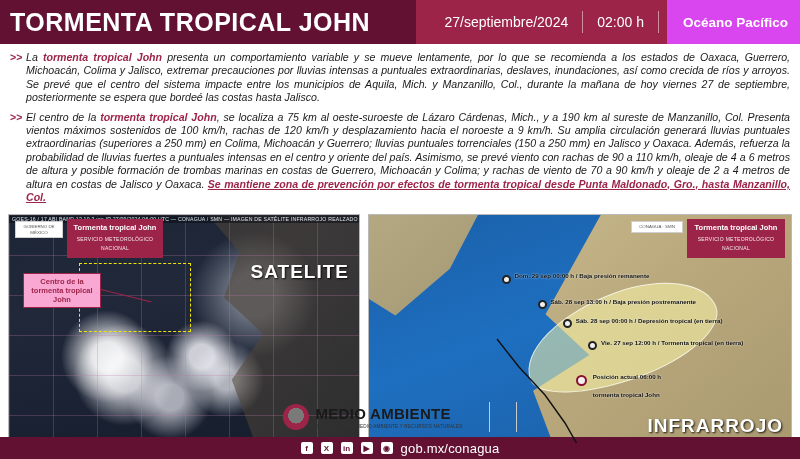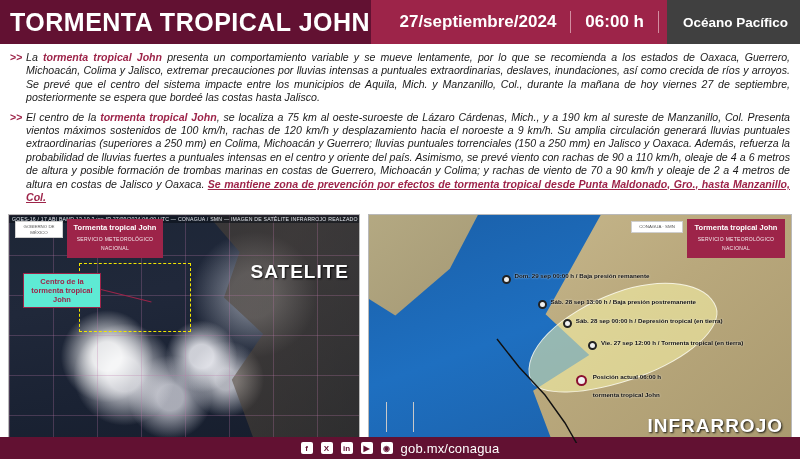--- a/index.html
+++ b/index.html
@@ -35,32 +35,32 @@
     height: 100%;
   }
   .header-meta {
     display: flex;
     align-items: center;
     height: 100%;
     background: #9d2449;
     padding: 0 8px 0 14px;
   }
   .header-meta .cell {
-    font-size: 17px;
-    font-weight: bold;
+    font-size: 14px;
+    font-weight: normal;
     padding: 0 14px;
     white-space: nowrap;
   }
   .header-divider {
     width: 1px; height: 22px; background: #e8bcc8; opacity: .7;
   }
   .header-ocean {
     font-size: 13.5px; font-weight: bold;
     padding: 0 12px 0 16px;
-    background: #404040;
+    background: #d946ef;
     height: 100%;
     display: flex; align-items: center;
     white-space: nowrap;
   }
 
   
   .body-text {
     padding: 7px 10px 2px 10px;
     color: #1a1a1a;
   }
@@ -137,21 +137,21 @@
       repeating-linear-gradient(to bottom, rgba(190,120,170,.28) 0 1px, transparent 1px 40px);
   }
   .sat-box {
     position:absolute;
     border: 1px dashed #f2e600;
     left: 20%; top: 21%; width: 32%; height: 30%;
   }
   .callout {
     position:absolute;
     left: 14px; top: 58px;
-    background: #5eead4;
+    background: #f9a8d4;
     border: 1px solid #9d2449;
     color: #9d2449;
     font-size: 7.5px;
     font-weight: bold;
     line-height: 9px;
     text-align: center;
     padding: 3px 4px;
     width: 78px;
     z-index: 6;
   }
@@ -262,21 +262,21 @@
 </style>
 </head>
 <body>
 
 <div class="header">
   <div class="header-title">TORMENTA TROPICAL JOHN</div>
   <div class="header-right">
     <div class="header-meta">
       <span class="cell">27/septiembre/2024</span>
       <span class="header-divider"></span>
-      <span class="cell">06:00 h</span>
+      <span class="cell">02:00 h</span>
       <span class="header-divider"></span>
     </div>
     <div class="header-ocean">Océano Pacífico</div>
   </div>
 </div>
 
 <div class="body-text">
   <div class="para">
     <span class="marker">&gt;&gt;</span>
     <span>La </span><span class="hl">tormenta tropical John</span><span> presenta un comportamiento variable y se mueve lentamente, por lo que se recomienda a los estados de Oaxaca, Guerrero, Michoacán, Colima y Jalisco, extremar precauciones por lluvias intensas a puntuales extraordinarias, deslaves, inundaciones, así como crecida de ríos y arroyos. Se prevé que el centro del sistema impacte entre los municipios de Aquila, Mich. y Manzanillo, Col., durante la mañana de hoy viernes 27 de septiembre, posteriormente se espera que bordeé las costas hasta Jalisco.</span>
@@ -339,20 +339,27 @@
       <span>Tormenta tropical John</span>
       <small>SERVICIO METEOROLÓGICO NACIONAL</small>
     </div>
 
     <div class="panel-label">INFRARROJO</div>
   </div>
 </div>
 
 <div class="footer">
   <div class="footer-logos">
+    <div class="fl">
+      <span class="eagle"></span>
+      <span>
+        <span class="txt-big">MEDIO AMBIENTE</span>
+        <span class="txt-small">SECRETARÍA DE MEDIO AMBIENTE Y RECURSOS NATURALES</span>
+      </span>
+    </div>
     <div class="vbar"></div>
     <div class="vbar"></div>
   </div>
   <div class="footer-bar">
     <span class="soc">f</span>
     <span class="soc">X</span>
     <span class="soc">in</span>
     <span class="soc">▶</span>
     <span class="soc">◉</span>
     <span class="footer-url">gob.mx/conagua</span>

